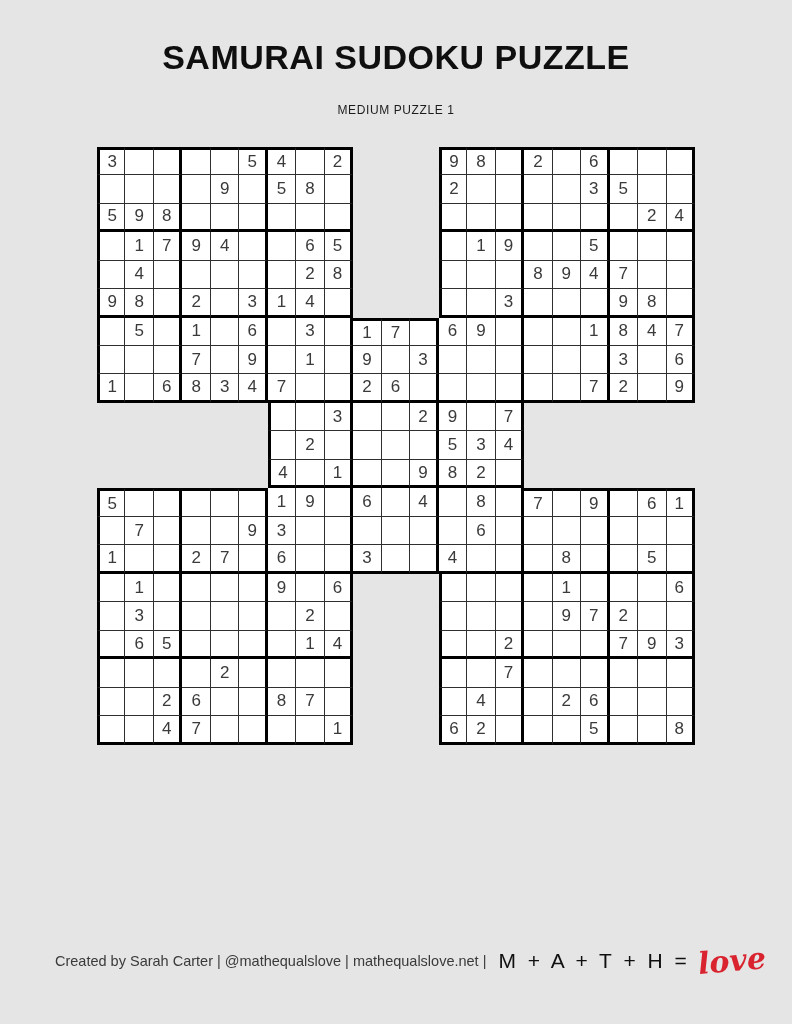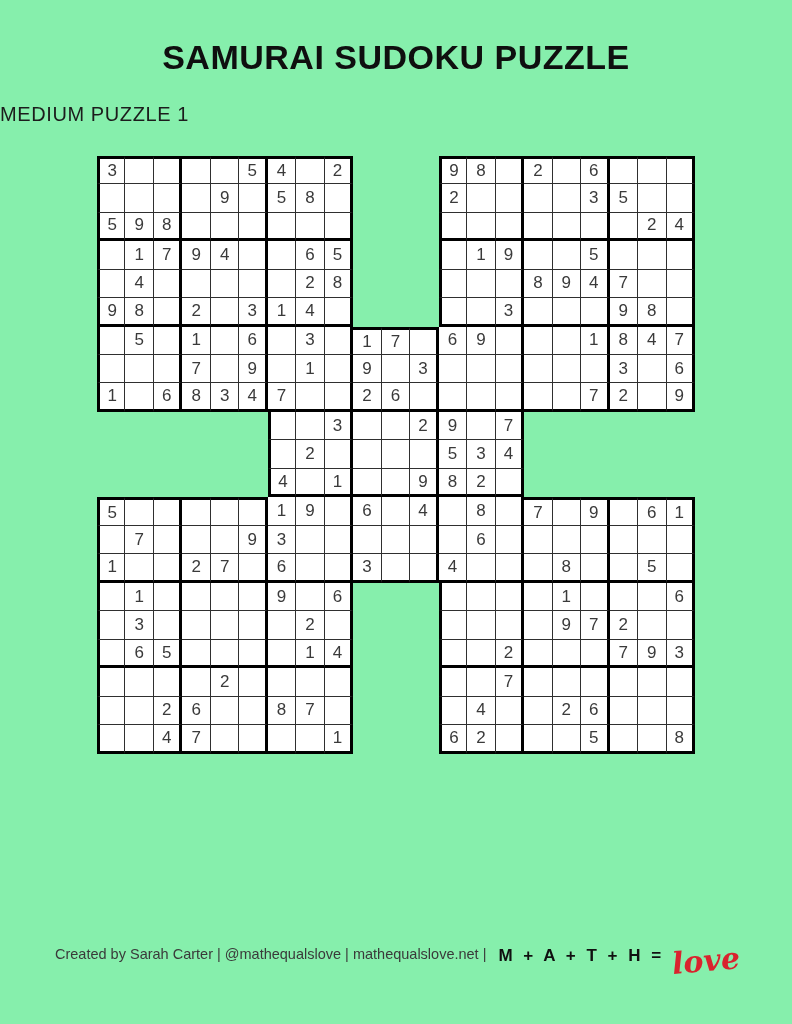--- a/index.html
+++ b/index.html
@@ -1,21 +1,21 @@
 <!DOCTYPE html>
 <html><head>
 <meta charset="utf-8">
 <style>
   html, body { margin: 0; padding: 0; background: #ffffff; }
   .page {
     position: relative;
     width: 792px;
     height: 1024px;
     margin: 0 auto;
-    background: #86efac;
+    background: #e5e5e5;
     font-family: "Liberation Sans", sans-serif;
     overflow: hidden;
   }
   .title {
     margin: 0;
     padding-top: 40px;
     text-align: center;
     font-size: 34px;
     font-weight: 800;
     letter-spacing: 0.5px;
@@ -23,21 +23,22 @@
     line-height: 1.05;
   }
   .instructions {
     margin: 27px 60px 0 70px;
     font-size: 16.5px;
     color: #2d2d2d;
     line-height: 1.42;
   }
   .puzzle-label {
     margin-top: 25px;
-    font-size: 20px;
+    text-align: center;
+    font-size: 12px;
     letter-spacing: 0.6px;
     color: #1c1c1c;
   }
   .samurai {
     width: 598px;
     height: 598px;
     margin: 30px auto 0 auto;
     display: grid;
     grid-template-columns: repeat(21, 1fr);
     grid-template-rows: repeat(21, 1fr);
@@ -56,28 +57,28 @@
   .bl3 { border-left: 3px solid #000; }
   .bb3 { border-bottom: 3px solid #000; }
   .br3 { border-right: 3px solid #000; }
   .bb1 { border-bottom: 1px solid #2f2f2f; }
   .br1 { border-right: 1px solid #2f2f2f; }
   .footer {
     position: absolute;
     left: 55px;
     top: 946px;
     display: flex;
-    align-items: flex-start;
+    align-items: center;
     white-space: nowrap;
   }
   .credit { font-size: 14.5px; color: #3a3a3a; }
   .motto {
     margin-left: 12px;
-    font-size: 17px;
-    font-weight: 700;
+    font-size: 21px;
+    font-weight: 400;
     letter-spacing: 3px;
     color: #101010;
   }
   .love {
     margin-left: 8px;
     font-family: "DejaVu Serif", serif;
     font-style: italic;
     font-weight: 700;
     font-size: 30px;
     color: #d9232e;

